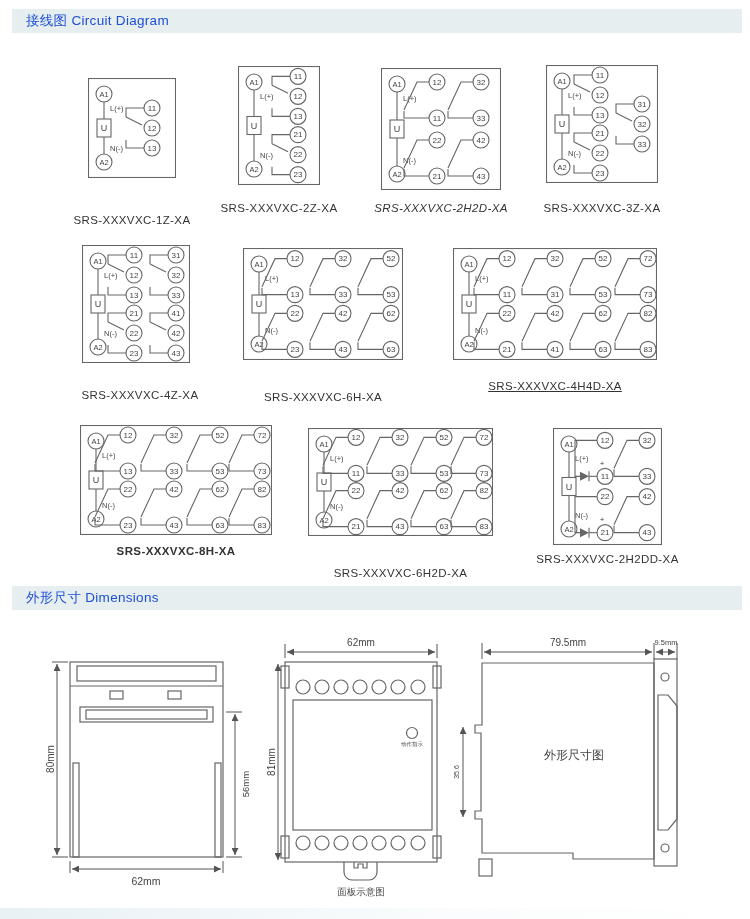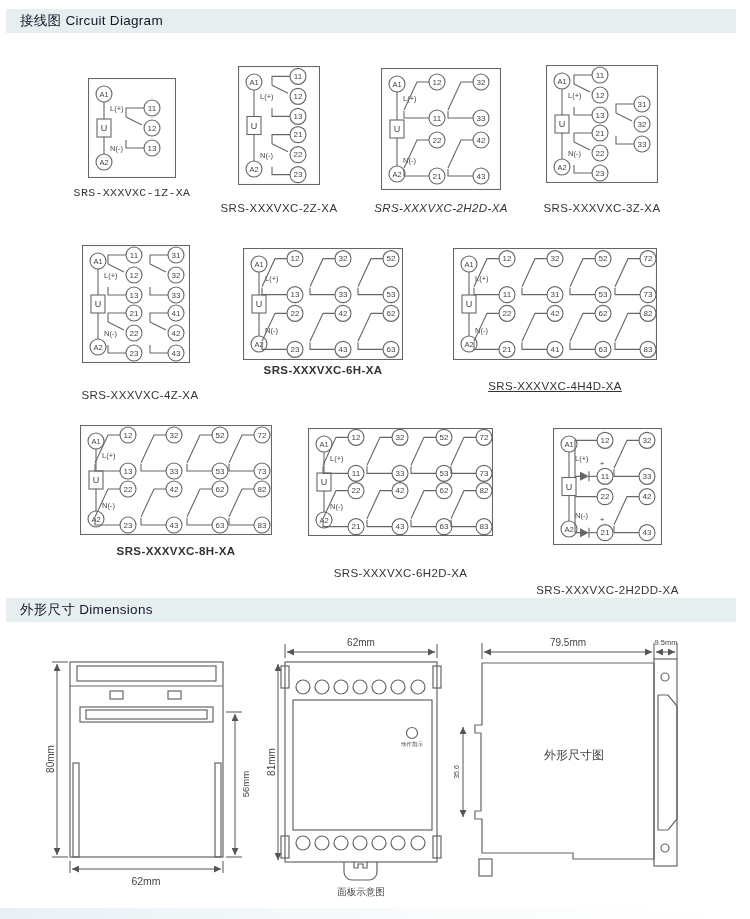--- a/index.html
+++ b/index.html
@@ -1,26 +1,26 @@
 <!DOCTYPE html>
 <html><head>
 <meta charset="utf-8">
 <style>
   html,body{margin:0;padding:0;}
   body{
     width:750px;height:919px;position:relative;background:#ffffff;
     font-family:"Liberation Sans","DejaVu Sans",sans-serif;overflow:hidden;
   }
   .section-header{
-    position:absolute;left:6px;width:716px;height:24px;line-height:24px;
-    background:#e7eef0;color:#0f172a;font-size:13.5px;font-weight:500;
+    position:absolute;left:12px;width:716px;height:24px;line-height:24px;
+    background:#e7eef0;color:#1d4ed8;font-size:13.5px;font-weight:500;
     padding-left:14px;letter-spacing:.3px;
   }
   #hdr-circuit{top:9px;}
-  #hdr-dim{top:586px;margin-top:12px;}
+  #hdr-dim{top:586px;}
   .diag{position:absolute;}
   .diag svg{display:block;}
   .diag-label{
     position:absolute;left:50%;transform:translateX(-50%);
     white-space:nowrap;font-size:11.5px;letter-spacing:.4px;color:#333;
   }
   svg text{font-family:"Liberation Sans","DejaVu Sans",sans-serif;fill:#444;stroke:none;}
   .dimsvg{position:absolute;}
   .bottom-tint{
     position:absolute;left:0;top:908px;width:750px;height:11px;
@@ -53,21 +53,21 @@
         <path stroke="#666" stroke-width="1.1" fill="none" d="M56,30 H38 V39"></path>
         <line stroke="#666" stroke-width="1.1" fill="none" x1="38" y1="39" x2="54" y2="47"></line>
         <path stroke="#666" stroke-width="1.1" fill="none" d="M56,70 H38 V62"></path>
         <circle stroke="#666" stroke-width="1.1" fill="#fff" cx="64" cy="30" r="8"></circle>
         <text x="64" y="30" font-size="8" text-anchor="middle" dominant-baseline="central">11</text>
         <circle stroke="#666" stroke-width="1.1" fill="#fff" cx="64" cy="50" r="8"></circle>
         <text x="64" y="50" font-size="8" text-anchor="middle" dominant-baseline="central">12</text>
         <circle stroke="#666" stroke-width="1.1" fill="#fff" cx="64" cy="70" r="8"></circle>
         <text x="64" y="70" font-size="8" text-anchor="middle" dominant-baseline="central">13</text>
       </svg>
-      <div class="diag-label" style="top: 108px; font-family: Liberation Mono, monospace;">SRS-XXXVXC-1Z-XA</div>
+      <div class="diag-label" style="top: 136px;">SRS-XXXVXC-1Z-XA</div>
     </div>
     <div class="diag" style="left: 238px; top: 33px; width: 82px; height: 119px;">
       <svg width="82" height="119">
         <rect stroke="#666" stroke-width="1.1" fill="none" x="0.5" y="0.5" width="81" height="118"></rect>
         <line stroke="#666" stroke-width="1.1" fill="none" x1="16" y1="16" x2="16" y2="103"></line>
         <circle stroke="#666" stroke-width="1.1" fill="#fff" cx="16" cy="16" r="8"></circle>
         <text x="16" y="16" font-size="7.5" text-anchor="middle" dominant-baseline="central">A1</text>
         <rect stroke="#666" stroke-width="1.1" fill="#fff" x="9" y="50.5" width="14" height="18"></rect>
         <text x="16" y="59.5" font-size="9" text-anchor="middle" dominant-baseline="central">U</text>
         <circle stroke="#666" stroke-width="1.1" fill="#fff" cx="16" cy="103" r="8"></circle>
@@ -269,21 +269,21 @@
         <text x="148" y="10.666666666666666" font-size="8" text-anchor="middle" dominant-baseline="central">52</text>
         <circle stroke="#666" stroke-width="1.1" fill="#fff" cx="148" cy="46.666666666666664" r="8"></circle>
         <text x="148" y="46.666666666666664" font-size="8" text-anchor="middle" dominant-baseline="central">53</text>
         <path stroke="#666" stroke-width="1.1" fill="none" d="M140,65.33333333333333 H128 L115,93.33333333333333"></path>
         <path stroke="#666" stroke-width="1.1" fill="none" d="M140,101.33333333333333 H115 V94.33333333333333"></path>
         <circle stroke="#666" stroke-width="1.1" fill="#fff" cx="148" cy="65.33333333333333" r="8"></circle>
         <text x="148" y="65.33333333333333" font-size="8" text-anchor="middle" dominant-baseline="central">62</text>
         <circle stroke="#666" stroke-width="1.1" fill="#fff" cx="148" cy="101.33333333333333" r="8"></circle>
         <text x="148" y="101.33333333333333" font-size="8" text-anchor="middle" dominant-baseline="central">63</text>
       </svg>
-      <div class="diag-label" style="top: 116px; font-weight: bold;">SRS-XXXVXC-6H-XA</div>
+      <div class="diag-label" style="top: 143px;">SRS-XXXVXC-6H-XA</div>
     </div>
     <div class="diag" style="left: 453px; top: 215px; width: 204px; height: 112px;">
       <svg width="204" height="112">
         <rect stroke="#666" stroke-width="1.1" fill="none" x="0.5" y="0.5" width="203" height="111"></rect>
         <line stroke="#666" stroke-width="1.1" fill="none" x1="16" y1="16" x2="16" y2="96"></line>
         <circle stroke="#666" stroke-width="1.1" fill="#fff" cx="16" cy="16" r="8"></circle>
         <text x="16" y="16" font-size="7.5" text-anchor="middle" dominant-baseline="central">A1</text>
         <rect stroke="#666" stroke-width="1.1" fill="#fff" x="9" y="47" width="14" height="18"></rect>
         <text x="16" y="56" font-size="9" text-anchor="middle" dominant-baseline="central">U</text>
         <circle stroke="#666" stroke-width="1.1" fill="#fff" cx="16" cy="96" r="8"></circle>
@@ -503,21 +503,21 @@
         <text x="94" y="12.333333333333332" font-size="8" text-anchor="middle" dominant-baseline="central">32</text>
         <circle stroke="#666" stroke-width="1.1" fill="#fff" cx="94" cy="48.333333333333336" r="8"></circle>
         <text x="94" y="48.333333333333336" font-size="8" text-anchor="middle" dominant-baseline="central">33</text>
         <path stroke="#666" stroke-width="1.1" fill="none" d="M86,68.66666666666667 H74 L61,96.66666666666667"></path>
         <path stroke="#666" stroke-width="1.1" fill="none" d="M86,104.66666666666667 H61 V97.66666666666667"></path>
         <circle stroke="#666" stroke-width="1.1" fill="#fff" cx="94" cy="68.66666666666667" r="8"></circle>
         <text x="94" y="68.66666666666667" font-size="8" text-anchor="middle" dominant-baseline="central">42</text>
         <circle stroke="#666" stroke-width="1.1" fill="#fff" cx="94" cy="104.66666666666667" r="8"></circle>
         <text x="94" y="104.66666666666667" font-size="8" text-anchor="middle" dominant-baseline="central">43</text>
       </svg>
-      <div class="diag-label" style="top: 125px; margin-top: 31px;">SRS-XXXVXC-2H2DD-XA</div>
+      <div class="diag-label" style="top: 125px;">SRS-XXXVXC-2H2DD-XA</div>
     </div>
   </div>
 
 <svg class="dimsvg" style="left:40px;top:633px;" width="215" height="286" xmlns="http://www.w3.org/2000/svg">
   <defs>
     <marker id="arwF" viewBox="0 0 8 8" refX="8" refY="4" markerWidth="7" markerHeight="7" orient="auto-start-reverse">
       <path d="M0,0 L8,4 L0,8 Z" fill="#555"></path>
     </marker>
   </defs>
   <g stroke="#666" stroke-width="1.2" fill="none">

